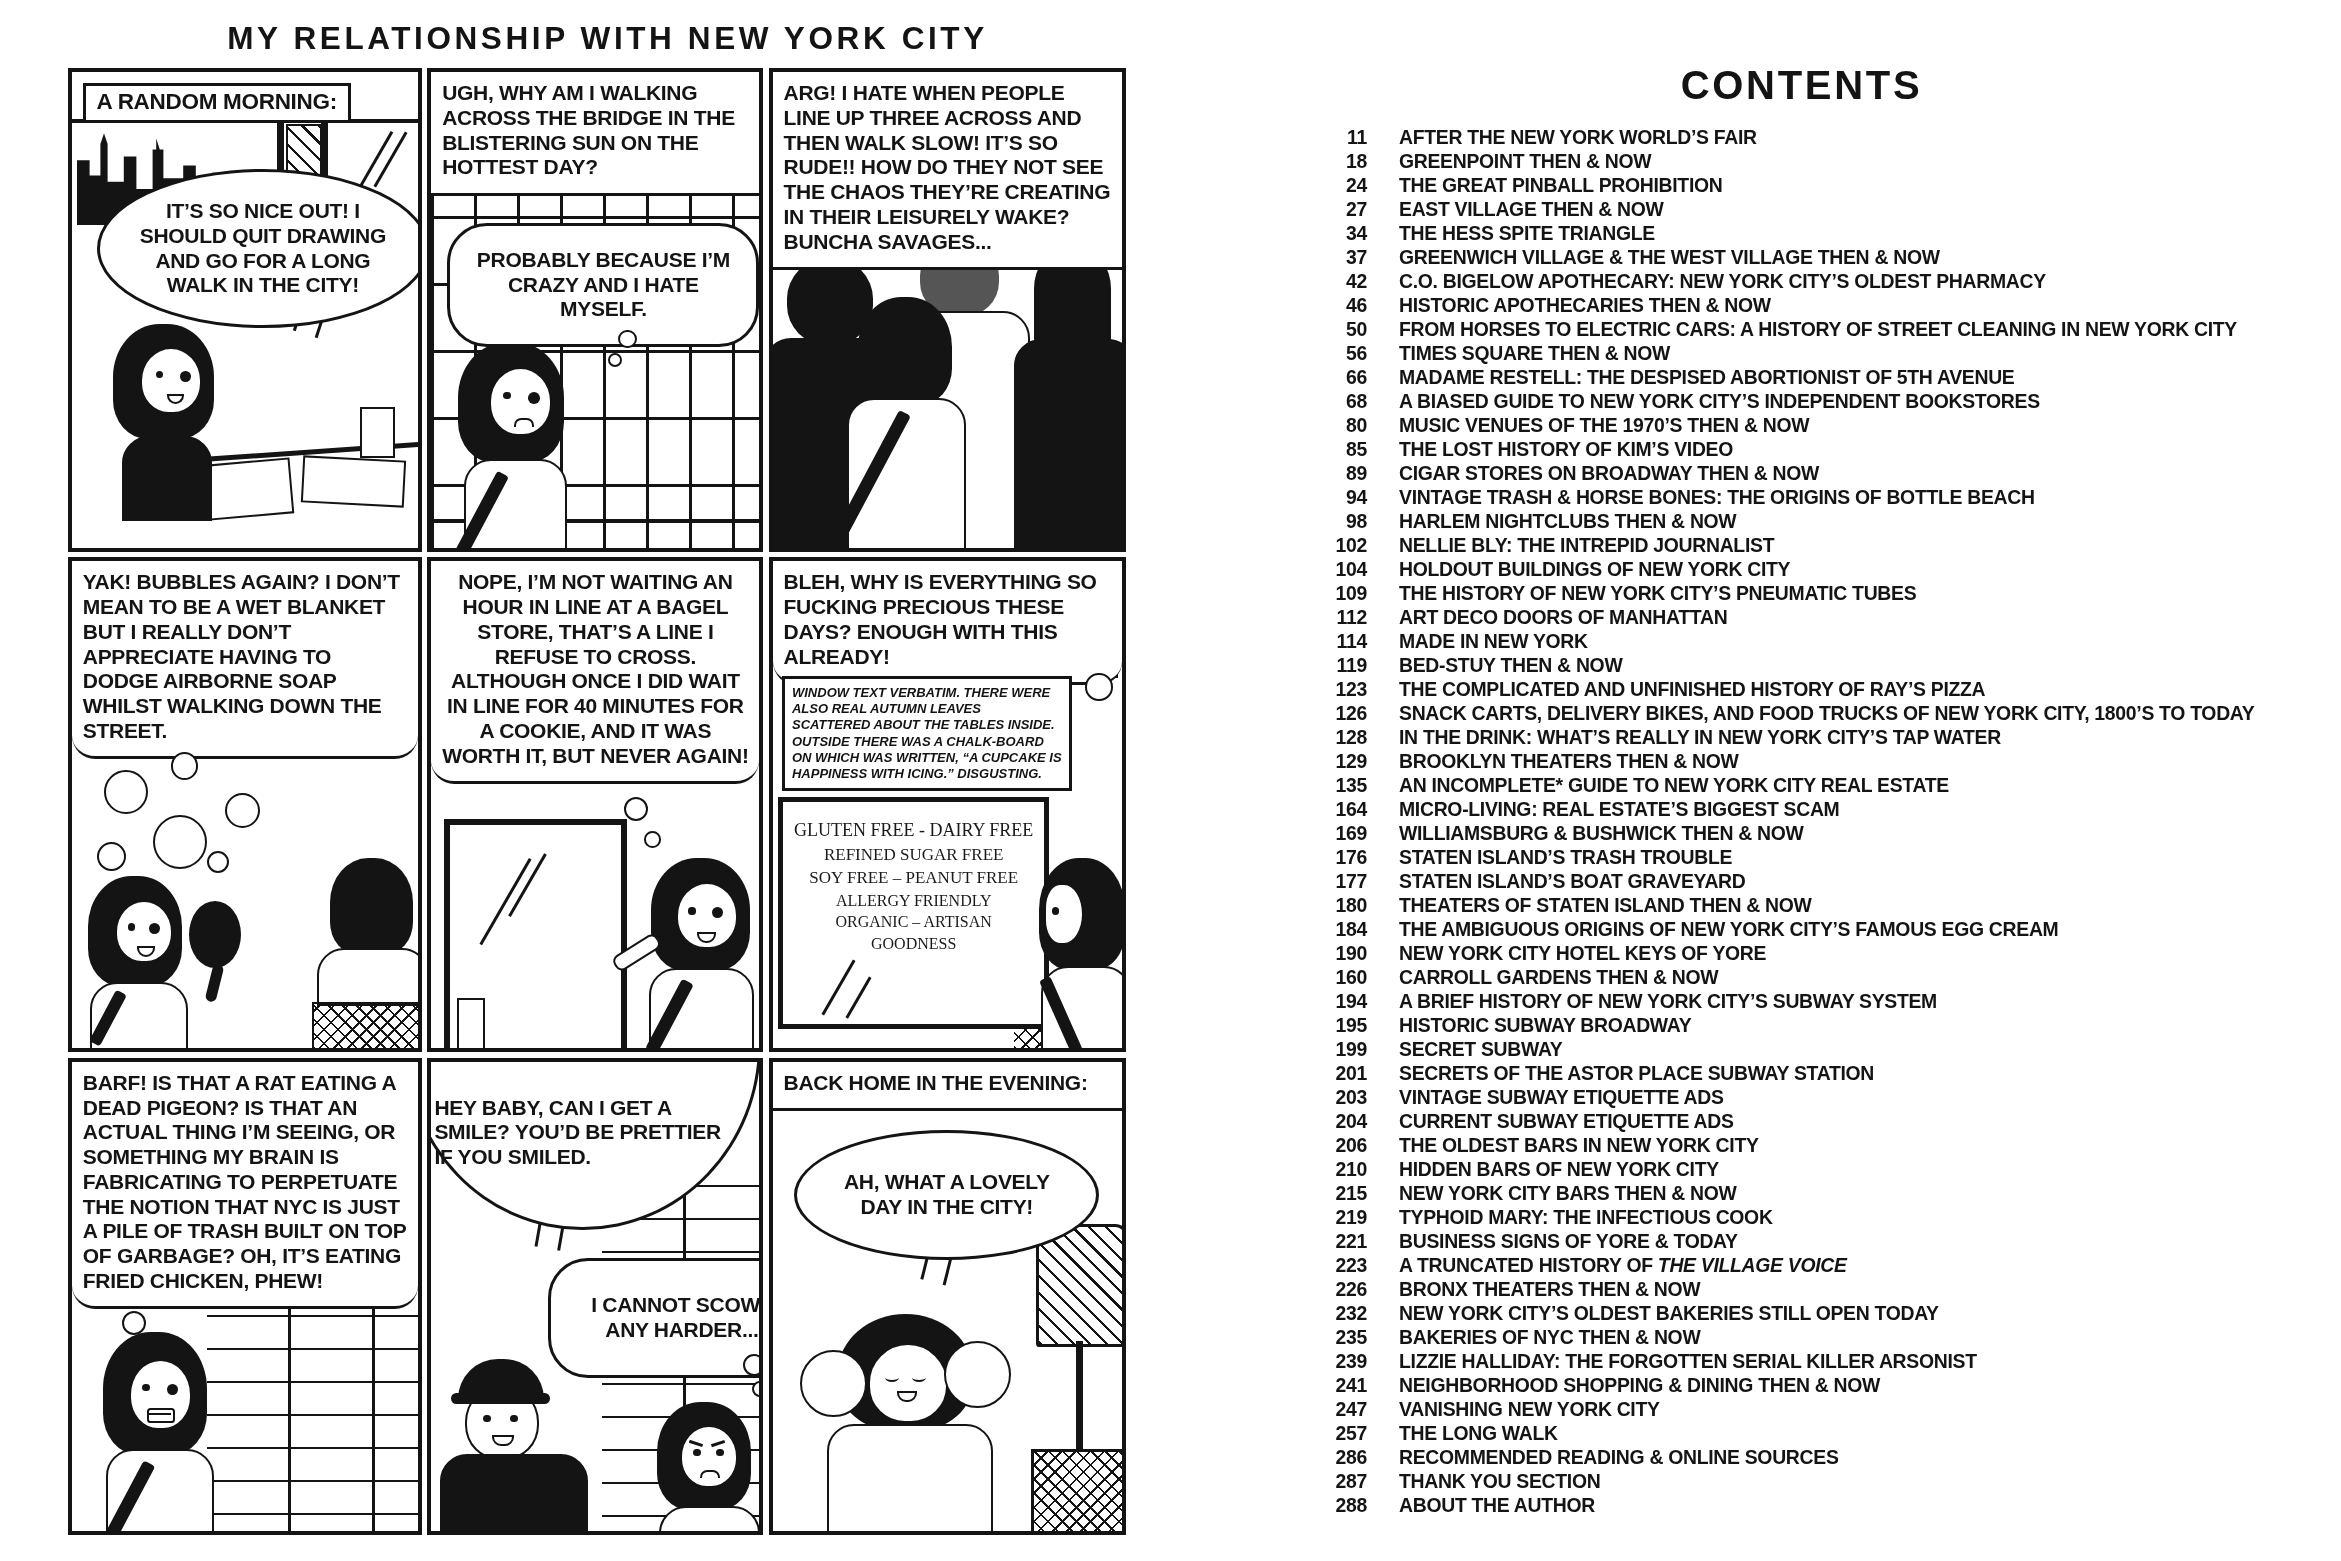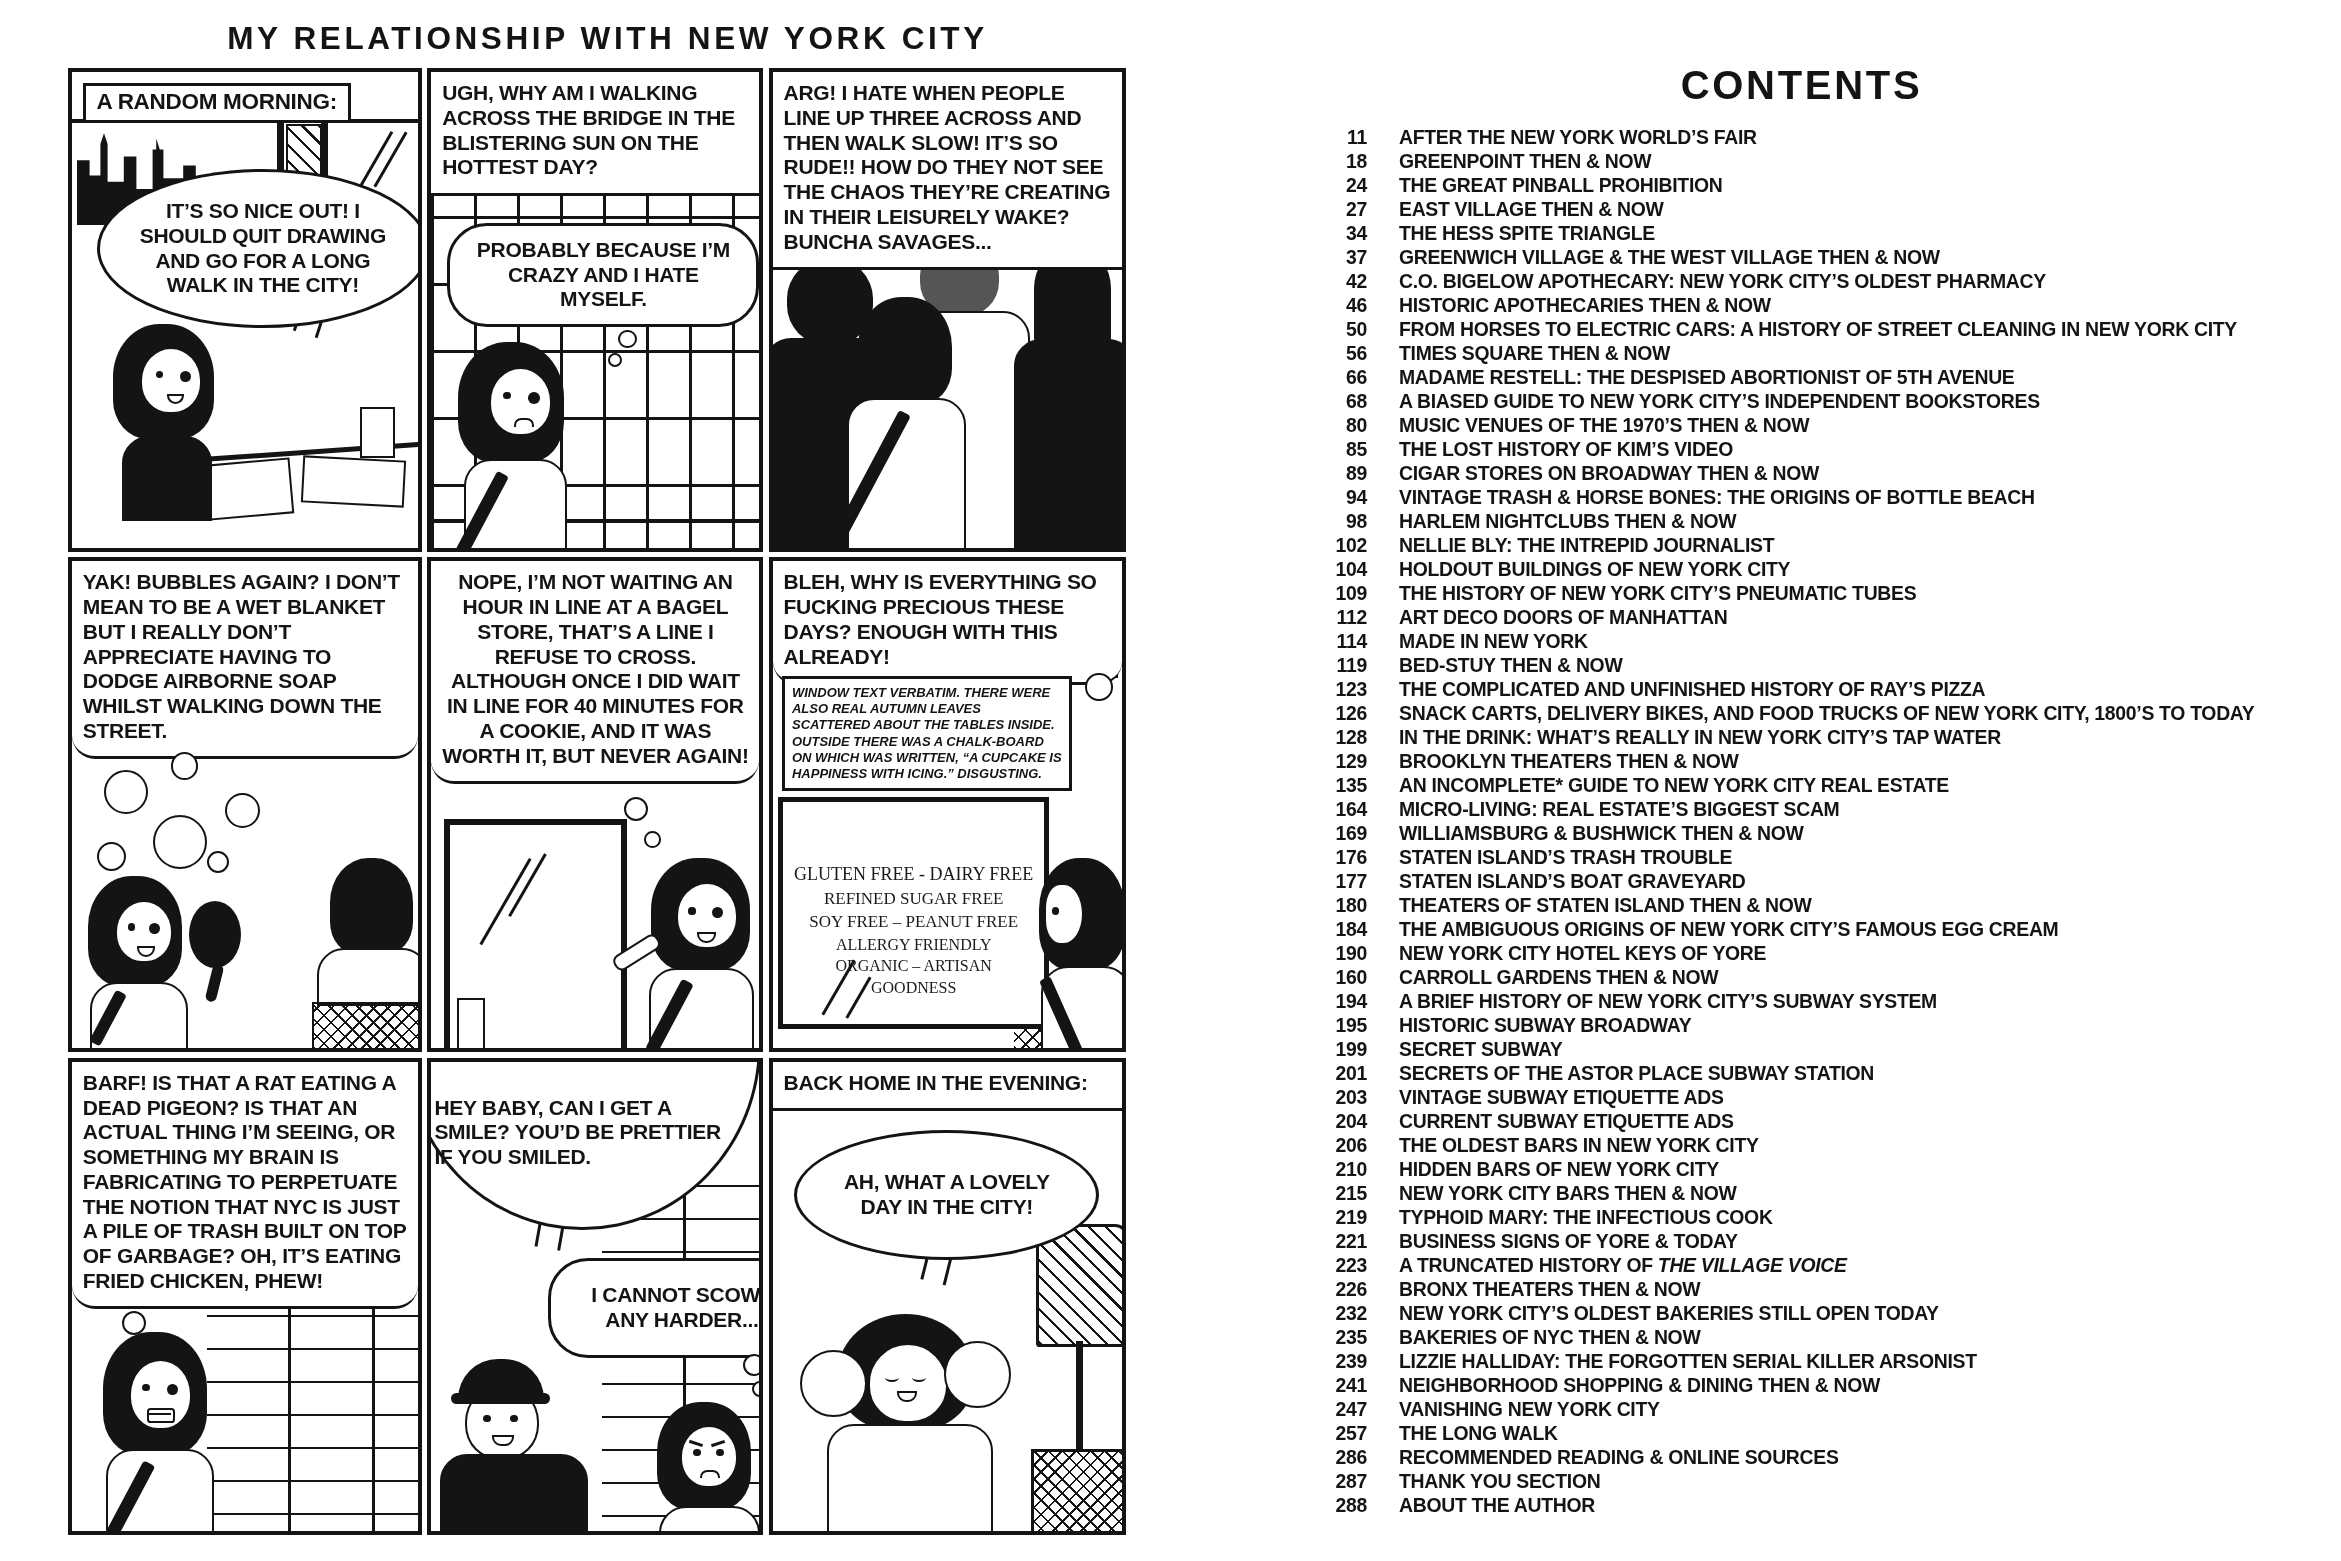--- a/index.html
+++ b/index.html
@@ -14,21 +14,21 @@
   .panel{position:relative;background:#fff;border:4.5px solid #141414;overflow:hidden;}
 
   .lettering{font-family:"Liberation Sans",sans-serif;font-weight:600;color:#141414;
     font-size:21px;line-height:1.18;letter-spacing:-0.3px;}
   .boxcap{position:absolute;border:3.6px solid #141414;background:#fff;padding:3.6px 10.8px;z-index:4;}
   .topcap{position:absolute;left:0;right:0;top:0;background:#fff;border-bottom:3.6px solid #141414;
     padding:9px 10.8px 12.6px;z-index:3;}
   .bubble{position:absolute;background:#fff;border:3.6px solid #141414;border-radius:50%;
     display:flex;align-items:center;justify-content:center;text-align:center;z-index:4;padding:9px 23.4px;}
   .cloud{position:absolute;background:#fff;border:3.6px solid #141414;border-radius:40px;
-    display:flex;align-items:center;justify-content:center;text-align:center;z-index:4;padding:2px 18px;}
+    display:flex;align-items:center;justify-content:center;text-align:center;z-index:4;padding:12px 18px;}
   .dot{position:absolute;background:#fff;border:2.7px solid #141414;border-radius:50%;z-index:4;}
   .tail{position:absolute;width:20px;height:31px;background:#fff;border-left:3.6px solid #141414;
     border-right:3.6px solid #141414;transform:rotate(18deg);z-index:3;}
 
   
   .art{position:absolute;z-index:1;}
   .hatch{background:repeating-linear-gradient(45deg,#141414 0 2.3px,#fff 2.3px 11.7px);}
   .xhatch{background:repeating-linear-gradient(45deg,#141414 0 1.8px,rgba(0,0,0,0) 1.8px 10px),
                    repeating-linear-gradient(-45deg,#141414 0 1.8px,rgba(0,0,0,0) 1.8px 10px);}
   .wiregrid{background:repeating-linear-gradient(0deg,#141414 0 2.7px,rgba(0,0,0,0) 2.7px 67px),
@@ -191,21 +191,21 @@
       </div>
     </div>
 
     <div class="panel">
       <div class="topcap lettering" style="border-radius:0 0 23.4px 23.4px;">BLEH, WHY IS EVERYTHING SO FUCKING PRECIOUS THESE DAYS? ENOUGH WITH THIS ALREADY!</div>
       <div class="art blk" style="right:3.6px;top:86px;width:31px;height:31px;"></div>
       <div class="dot" style="right:9px;top:112px;width:23.4px;height:23.4px;"></div>
       <div class="lettering" style="position:absolute;left:9px;top:115px;width:270px;border:3.6px solid #141414;background:#fff;
                   padding:5.4px 7.2px;font-size:13px;line-height:1.25;letter-spacing:0;z-index:3;font-style:italic;">WINDOW TEXT VERBATIM. THERE WERE ALSO REAL AUTUMN LEAVES SCATTERED ABOUT THE TABLES INSIDE. OUTSIDE THERE WAS A CHALK-BOARD ON WHICH WAS WRITTEN, “A CUPCAKE IS HAPPINESS WITH ICING.” DISGUSTING.</div>
       <div class="window" style="left:5.4px;top:236px;width:261px;height:222px;">
-        <div class="sign" style="padding-top:21px;margin-top:37px;">
+        <div class="sign" style="padding-top:14px;">
           <div style="font-size:18px;margin:3.6px 0;">GLUTEN FREE - DAIRY FREE</div>
           <div style="font-size:17px;margin:3.6px 0;">REFINED SUGAR FREE</div>
           <div style="font-size:17px;margin:3.6px 0;">SOY FREE – PEANUT FREE</div>
           <div style="font-size:16px;margin:3.6px 0;">ALLERGY FRIENDLY</div>
           <div style="font-size:16px;margin:3.6px 0;">ORGANIC – ARTISAN</div>
           <div style="font-size:16px;margin:3.6px 0;">GOODNESS</div>
         </div>
         <div class="glare" style="left:54px;bottom:5.4px;height:63px;"></div>
         <div class="glare" style="left:74px;bottom:3.6px;height:47px;"></div>
       </div>

